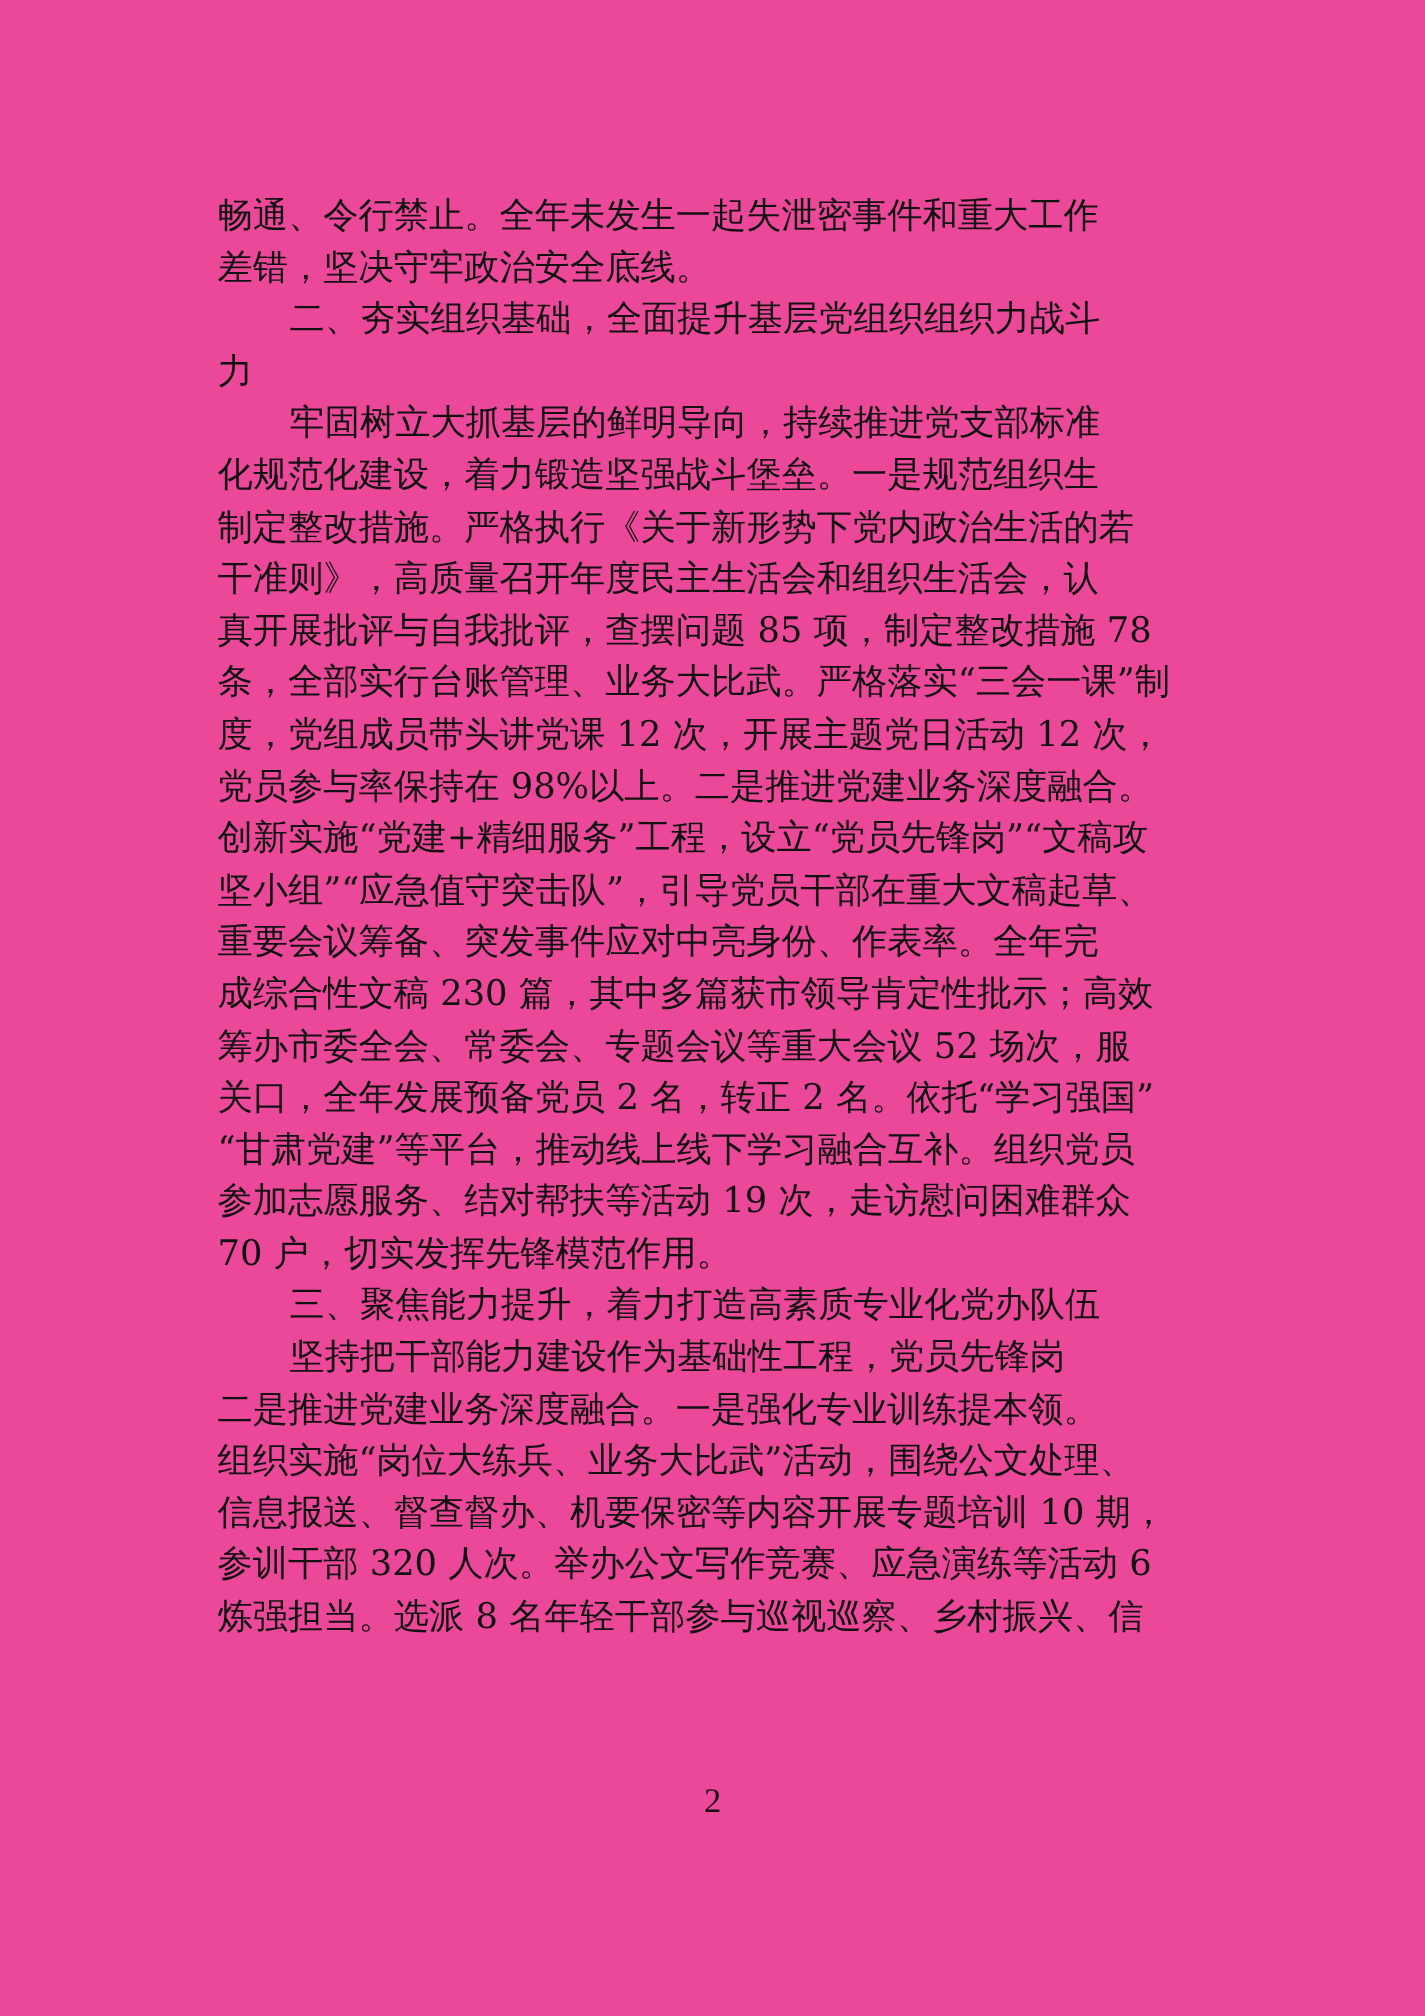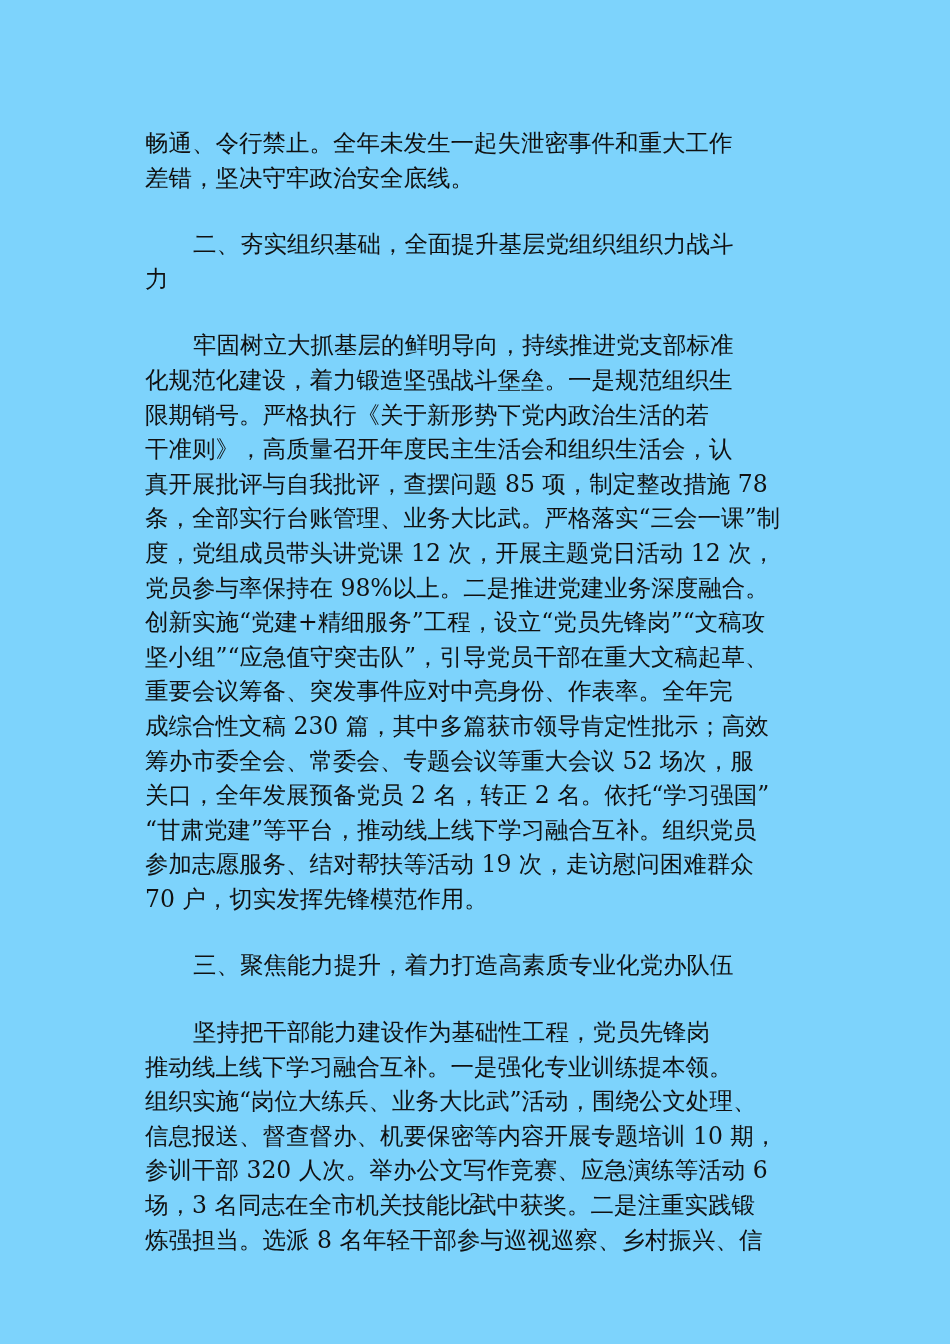--- a/index.html
+++ b/index.html
@@ -1,59 +1,58 @@
 <!DOCTYPE html>
 <html><head>
 <meta charset="utf-8">
 <style>
   html, body { margin: 0; padding: 0; background: #ffffff; }
   body { width: 950px; height: 1344px; position: relative; overflow: hidden; }
-  .page { position: absolute; left: 0; top: 0; width: 950px; height: 1344px; background: #7dd3fc; }
+  .page { position: absolute; left: 0; top: 0; width: 950px; height: 1344px; background: #ec4899; }
   .content {
     position: absolute; left: 145px; top: 126px; width: 690px;
     font-family: "DejaVu Serif", "Liberation Serif", serif;
     font-size: 23.5px; line-height: 34.6px; color: #111;
   }
   .line { display: block; white-space: nowrap; height: 34.6px; }
-  .indent { padding-left: 48px; margin-top: 32px; }
+  .indent { padding-left: 48px; }
   .heading { font-family: "DejaVu Sans", "Liberation Sans", sans-serif; font-weight: normal; }
   .page-number {
     position: absolute; left: 0; width: 950px; top: 1188px; text-align: center;
     font-family: "Liberation Serif", "DejaVu Serif", serif; font-size: 23px; color: #111;
   }
 </style>
 </head>
 <body>
 
 <div class="page">
   <div class="content">
     <span class="line">畅通、令行禁止。全年未发生一起失泄密事件和重大工作</span>
     <span class="line">差错，坚决守牢政治安全底线。</span>
     <span class="line indent heading">二、夯实组织基础，全面提升基层党组织组织力战斗</span>
     <span class="line heading">力</span>
     <span class="line indent">牢固树立大抓基层的鲜明导向，持续推进党支部标准</span>
     <span class="line">化规范化建设，着力锻造坚强战斗堡垒。一是规范组织生</span>
-    <span class="line">限期销号。严格执行《关于新形势下党内政治生活的若</span>
+    <span class="line">制定整改措施。严格执行《关于新形势下党内政治生活的若</span>
     <span class="line">干准则》，高质量召开年度民主生活会和组织生活会，认</span>
     <span class="line">真开展批评与自我批评，查摆问题 85 项，制定整改措施 78</span>
     <span class="line">条，全部实行台账管理、业务大比武。严格落实“三会一课”制</span>
     <span class="line">度，党组成员带头讲党课 12 次，开展主题党日活动 12 次，</span>
     <span class="line">党员参与率保持在 98%以上。二是推进党建业务深度融合。</span>
     <span class="line">创新实施“党建+精细服务”工程，设立“党员先锋岗”“文稿攻</span>
     <span class="line">坚小组”“应急值守突击队”，引导党员干部在重大文稿起草、</span>
     <span class="line">重要会议筹备、突发事件应对中亮身份、作表率。全年完</span>
     <span class="line">成综合性文稿 230 篇，其中多篇获市领导肯定性批示；高效</span>
     <span class="line">筹办市委全会、常委会、专题会议等重大会议 52 场次，服</span>
     <span class="line">关口，全年发展预备党员 2 名，转正 2 名。依托“学习强国”</span>
     <span class="line">“甘肃党建”等平台，推动线上线下学习融合互补。组织党员</span>
     <span class="line">参加志愿服务、结对帮扶等活动 19 次，走访慰问困难群众</span>
     <span class="line">70 户，切实发挥先锋模范作用。</span>
     <span class="line indent heading">三、聚焦能力提升，着力打造高素质专业化党办队伍</span>
     <span class="line indent">坚持把干部能力建设作为基础性工程，党员先锋岗</span>
-    <span class="line">推动线上线下学习融合互补。一是强化专业训练提本领。</span>
+    <span class="line">二是推进党建业务深度融合。一是强化专业训练提本领。</span>
     <span class="line">组织实施“岗位大练兵、业务大比武”活动，围绕公文处理、</span>
     <span class="line">信息报送、督查督办、机要保密等内容开展专题培训 10 期，</span>
     <span class="line">参训干部 320 人次。举办公文写作竞赛、应急演练等活动 6</span>
-    <span class="line">场，3 名同志在全市机关技能比武中获奖。二是注重实践锻</span>
     <span class="line">炼强担当。选派 8 名年轻干部参与巡视巡察、乡村振兴、信</span>
   </div>
   <div class="page-number">2</div>
 </div>
 
 </body></html>

